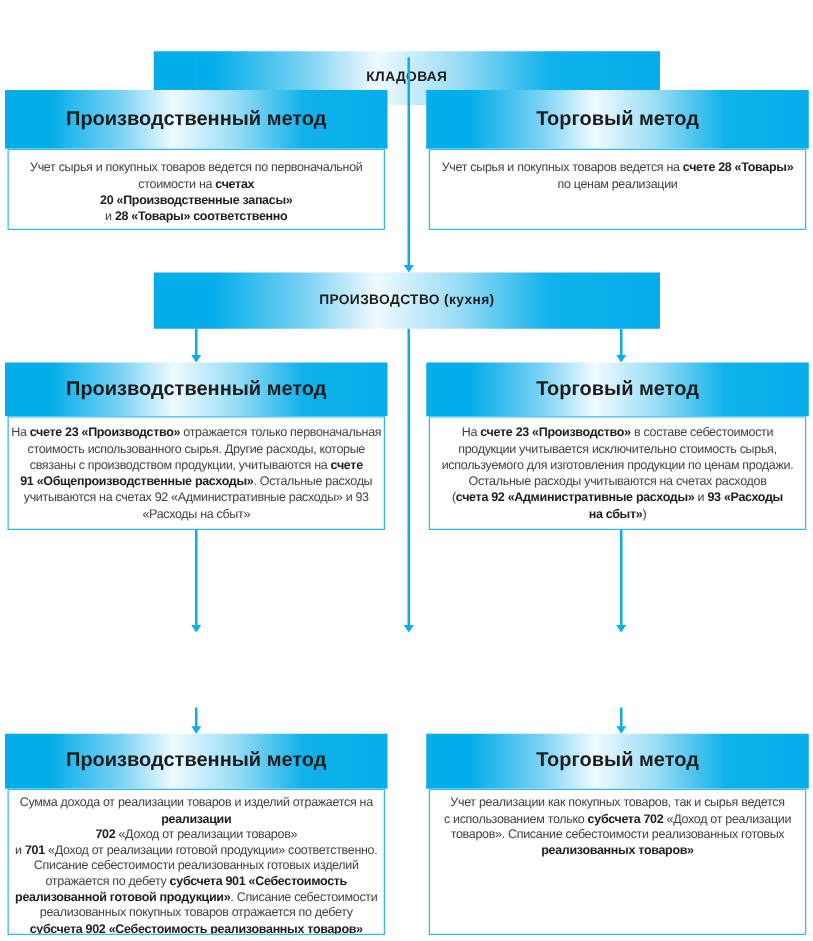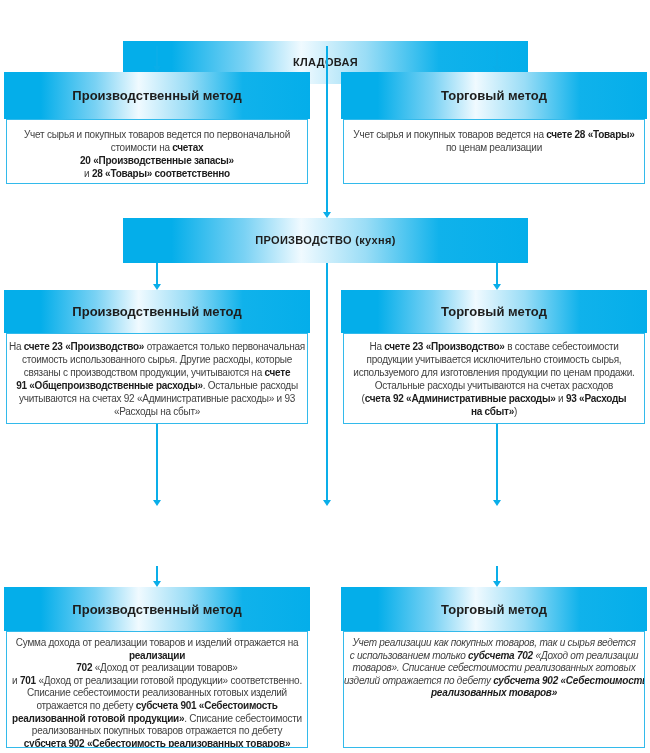--- a/index.html
+++ b/index.html
@@ -17,21 +17,21 @@
     position:absolute; display:flex; flex-direction:column;
     align-items:center; justify-content:center; text-align:center;
   }
   .stage .t1 { font-weight:bold; font-size:11px; color:#1d1d1d; letter-spacing:.3px; line-height:13px; }
   .stage .t2 { font-weight:bold; font-size:10.5px; color:#1d1d1d; line-height:13px; }
 
   .mbox { position:absolute; }
   .mbox .hdr {
     position:absolute; left:0; right:0; top:0;
     display:flex; align-items:center; justify-content:center;
-    font-weight:bold; font-size:13px; color:#1d1d1d;
+    font-weight:bold; font-size:16px; color:#1d1d1d;
   }
   .mbox .bdy {
     position:absolute; left:2px; right:2px; bottom:0;
     background:#ffffff; border:1.5px solid #33BAEB;
     display:flex; align-items:flex-start; justify-content:center;
     box-sizing:border-box; overflow:hidden;
   }
   .mbox .txt {
     width:100%; text-align:center; padding-top:8px;
     font-size:10px; line-height:13px; letter-spacing:-0.25px; color:#424242;
@@ -170,24 +170,23 @@
           <div class="tl"><span>отражается по дебету </span><b>субсчета 901 «Себестоимость</b></div>
           <div class="tl"><b>реализованной готовой продукции»</b><span>. Списание себестоимости</span></div>
           <div class="tl"><span>реализованных покупных товаров отражается по дебету</span></div>
           <div class="tl"><b>субсчета 902 «Себестоимость реализованных товаров»</b></div>
         </div>
     </div>
   </div>
 
   <div class="mbox r3" style="left:341px;top:587px;width:306px;height:161px;">
     <div class="hdr grad" style="height:44px;">Торговый метод</div>
-    <div class="bdy" style="top:44px;font-style:italic;">
+    <div class="bdy" style="top:44px;">
       <div class="txt">
           <div class="tl"><span>Учет реализации как покупных товаров, так и сырья ведется</span></div>
           <div class="tl"><span>с использованием только </span><b>субсчета 702</b><span> «Доход от реализации</span></div>
           <div class="tl"><span>товаров». Списание себестоимости реализованных готовых</span></div>
-          <div class="tl"><span>изделий отражается по дебету </span><b>субсчета 902 «Себестоимость</b></div>
           <div class="tl"><b>реализованных товаров»</b></div>
         </div>
     </div>
   </div>
 
 </div>
 
 </body></html>

